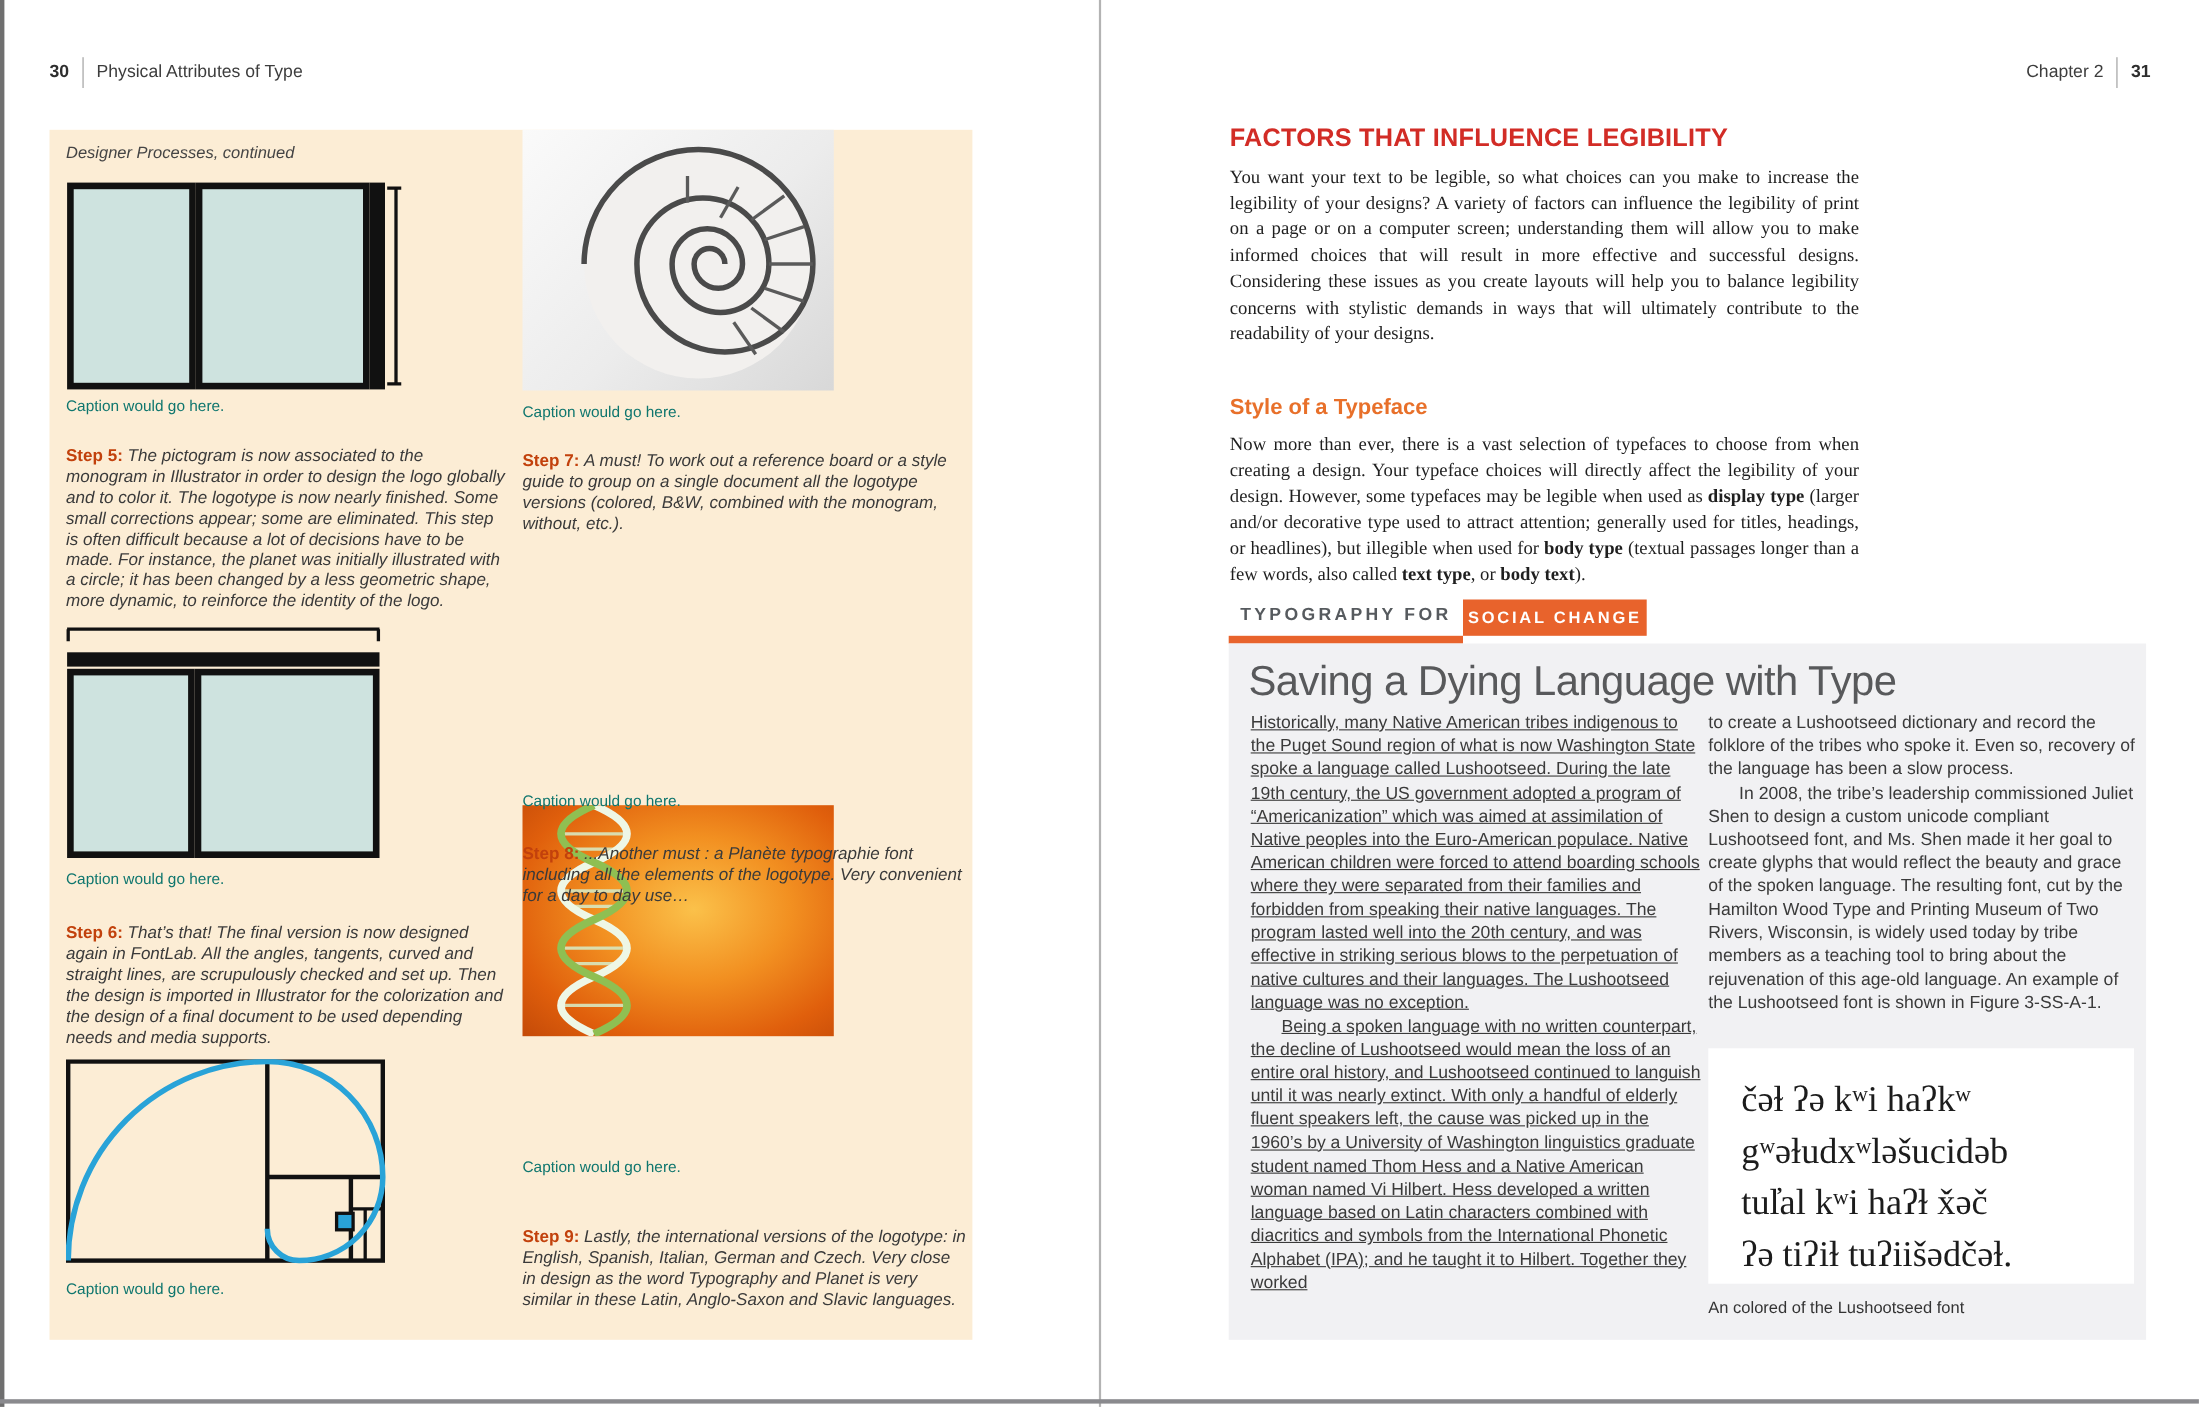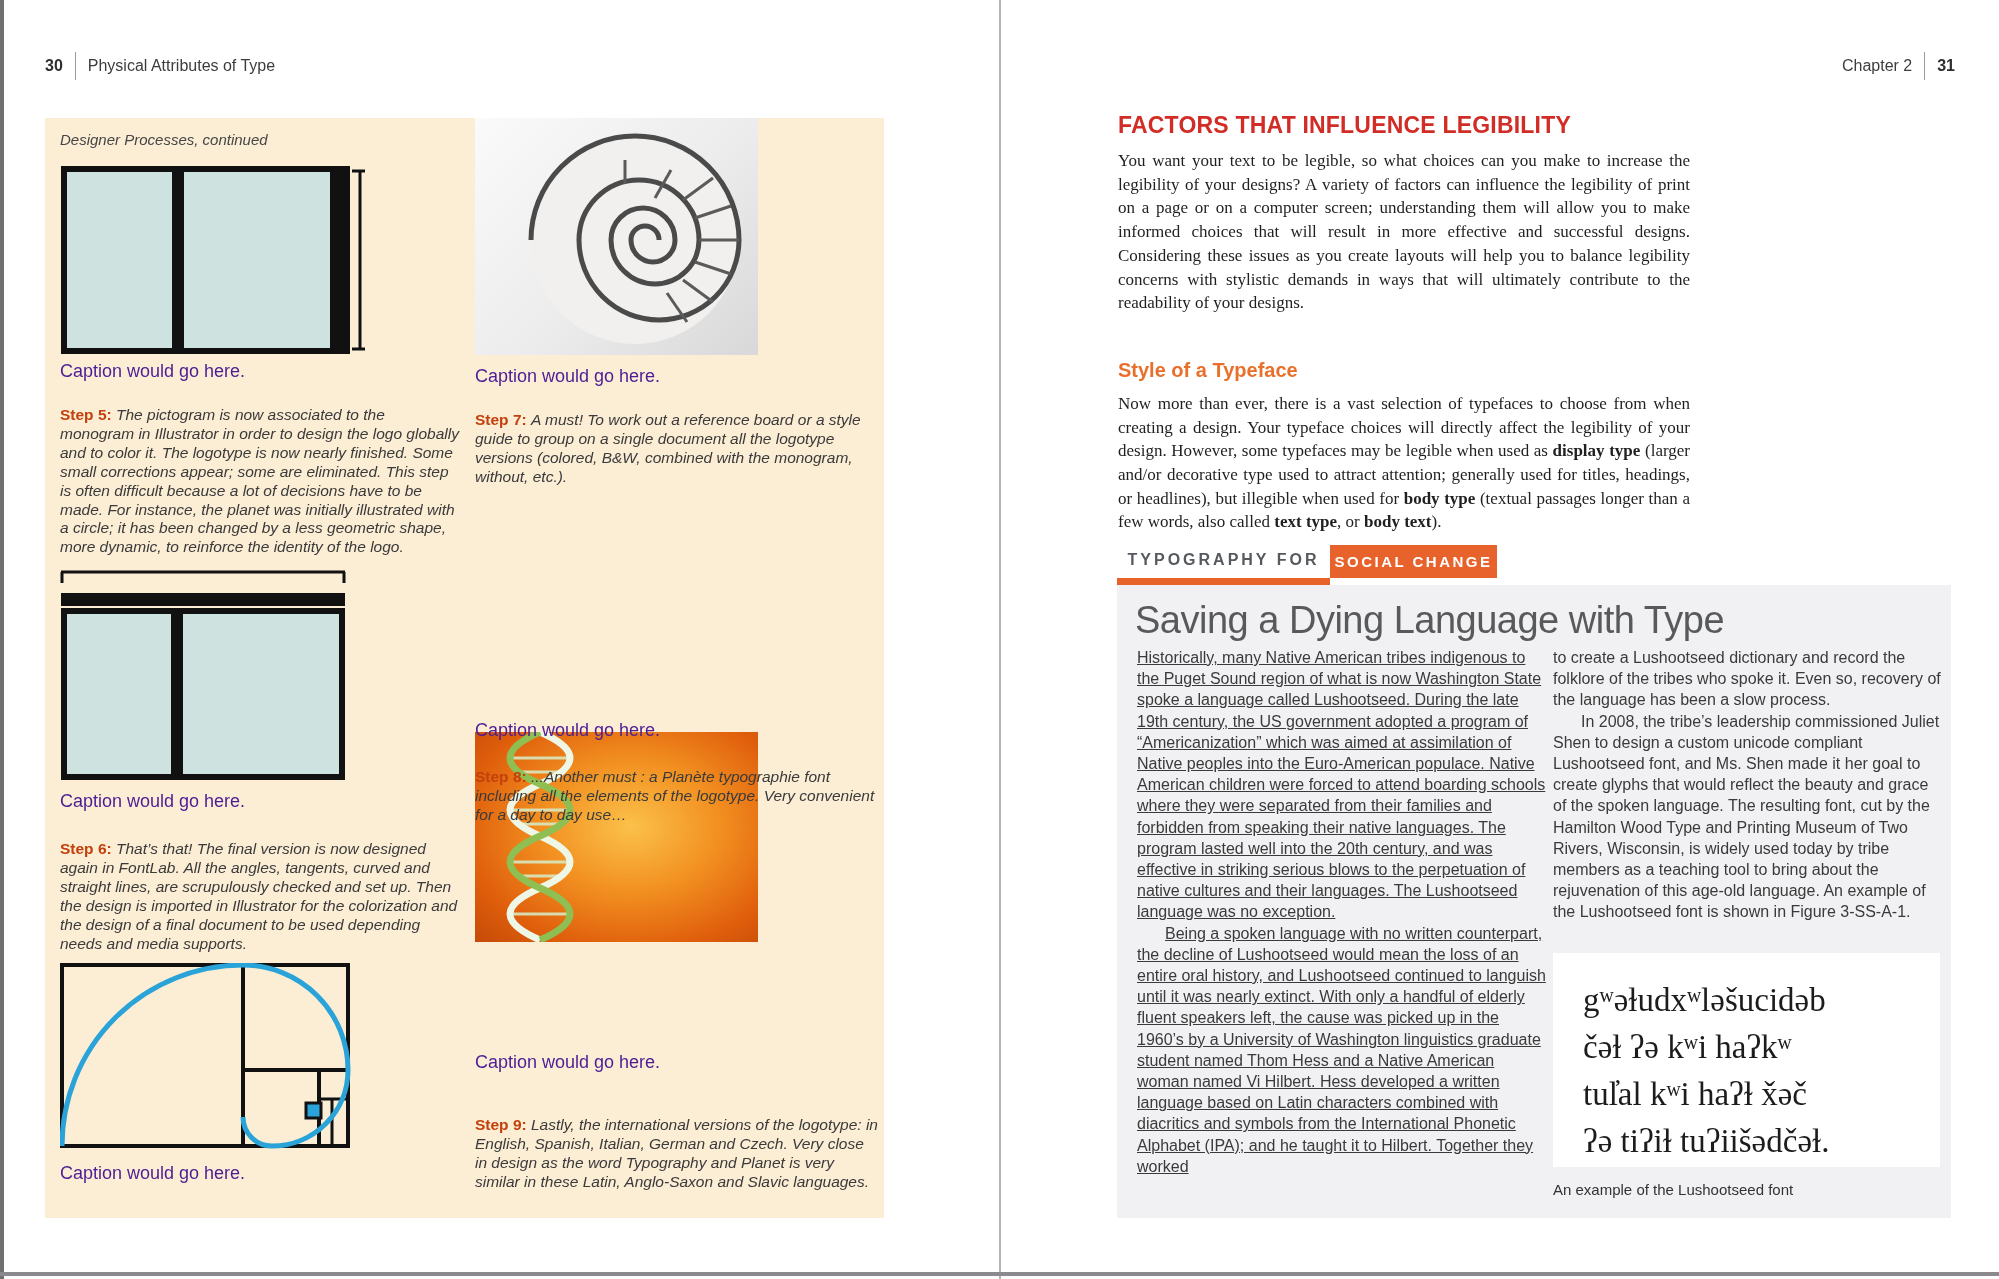--- a/index.html
+++ b/index.html
@@ -23,21 +23,21 @@
   .runhead{position:absolute;top:52px;display:flex;align-items:center;gap:12px;font-size:16px;color:#3d3d3d;}
   .runhead .pn{font-weight:700;color:#2e2e2e;}
   .runhead .hd-div{width:1px;height:28px;background:#9a9a9a;}
   .runhead-left{left:45px;}
   .runhead-right{right:44px;margin-left:25px;}
 
   
   .beige-panel{position:absolute;left:45px;top:118px;width:839px;height:1100px;background:var(--beige);}
   .kicker{position:absolute;left:15px;top:13px;font-size:15px;font-style:italic;color:#454545;}
   .figure{position:absolute;}
-  .figcap{position:absolute;font-size:18px;color:#4c1d95;text-align:right;}
+  .figcap{position:absolute;font-size:14px;color:#0f766e;text-align:right;}
   .step{position:absolute;font-size:15.5px;line-height:1.22;color:#3a3a3a;}
   .step .step-label{font-weight:700;color:#c2410c;font-style:normal;}
   .step .step-text{font-style:italic;}
 
   .img-box{width:283px;background:#eee;overflow:hidden;position:relative;}
   .nautilus-bg{background:linear-gradient(135deg,#fafafa 0%,#ececec 55%,#d8d8d8 100%);}
   .dna-bg{background:radial-gradient(ellipse at 55% 45%,#fbc14a 0%,#f29021 40%,#e05f0c 75%,#c44a08 100%);}
 
   
   .main-col{position:absolute;left:1118px;width:572px;}
@@ -205,21 +205,21 @@
         <p>Historically, many Native American tribes indigenous to the Puget Sound region of what is now Washington State spoke a language called Lushootseed. During the late 19th century, the US government adopted a program of “Americanization” which was aimed at assimilation of Native peoples into the Euro-American populace. Native American children were forced to attend boarding schools where they were separated from their families and forbidden from speaking their native languages. The program lasted well into the 20th century, and was effective in striking serious blows to the perpetuation of native cultures and their languages. The Lushootseed language was no exception.</p>
         <p class="indent">Being a spoken language with no written counterpart, the decline of Lushootseed would mean the loss of an entire oral history, and Lushootseed continued to languish until it was nearly extinct. With only a handful of elderly fluent speakers left, the cause was picked up in the 1960’s by a University of Washington linguistics graduate student named Thom Hess and a Native American woman named Vi Hilbert. Hess developed a written language based on Latin characters combined with diacritics and symbols from the International Phonetic Alphabet (IPA); and he taught it to Hilbert. Together they worked</p>
       </div>
 
       <div class="feat-col" style="left:436px;top:62px;width:392px;">
         <p>to create a Lushootseed dictionary and record the folklore of the tribes who spoke it. Even so, recovery of the language has been a slow process.</p>
         <p class="indent">In 2008, the tribe’s leadership commissioned Juliet Shen to design a custom unicode compliant Lushootseed font, and Ms. Shen made it her goal to create glyphs that would reflect the beauty and grace of the spoken language. The resulting font, cut by the Hamilton Wood Type and Printing Museum of Two Rivers, Wisconsin, is widely used today by tribe members as a teaching tool to bring about the rejuvenation of this age-old language. An example of the Lushootseed font is shown in Figure 3-SS-A-1.</p>
       </div>
 
       <div class="sample-box">
+        <div class="sline">čəɫ ʔə kʷi haʔkʷ</div>
         <div class="sline">gʷəɫudxʷləšucidəb</div>
-        <div class="sline">čəɫ ʔə kʷi haʔkʷ</div>
         <div class="sline">tul̓al kʷi haʔɫ x̌əč</div>
         <div class="sline">ʔə tiʔiɫ tuʔiišədčəɫ.</div>
       </div>
-      <div class="sample-cap">An example of the Lushootseed font</div>
+      <div class="sample-cap">An colored of the Lushootseed font</div>
     </div>
   </div>
 </div>
 
 </body></html>

